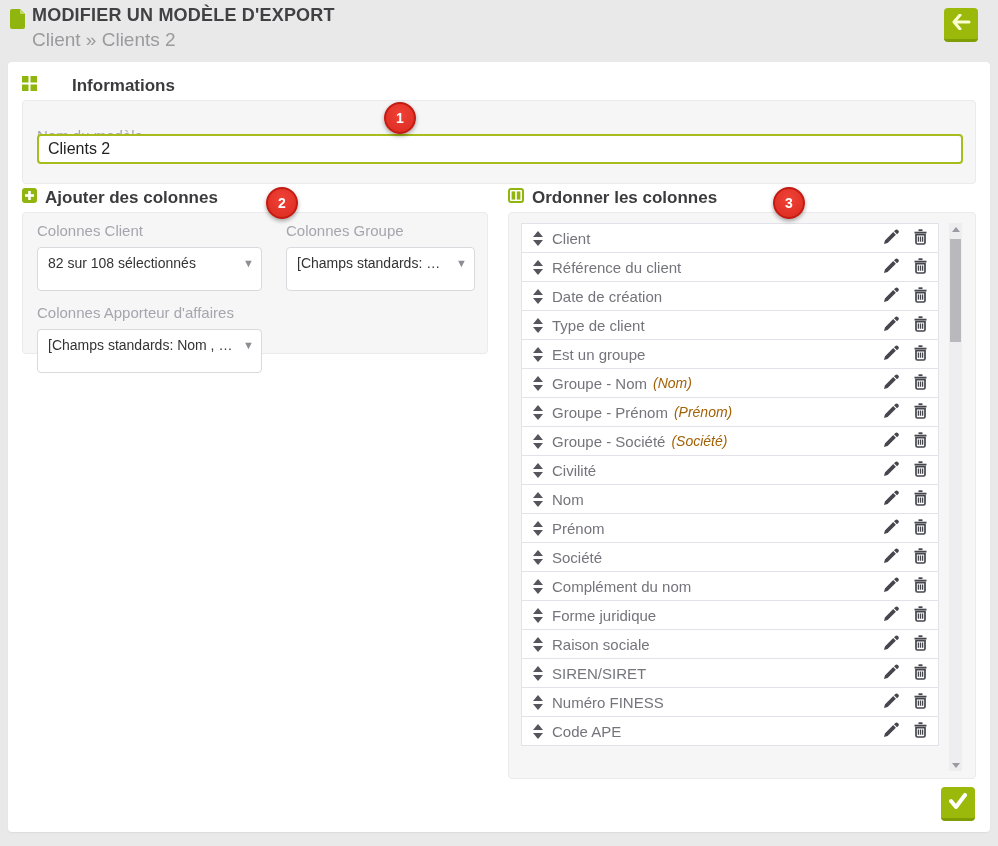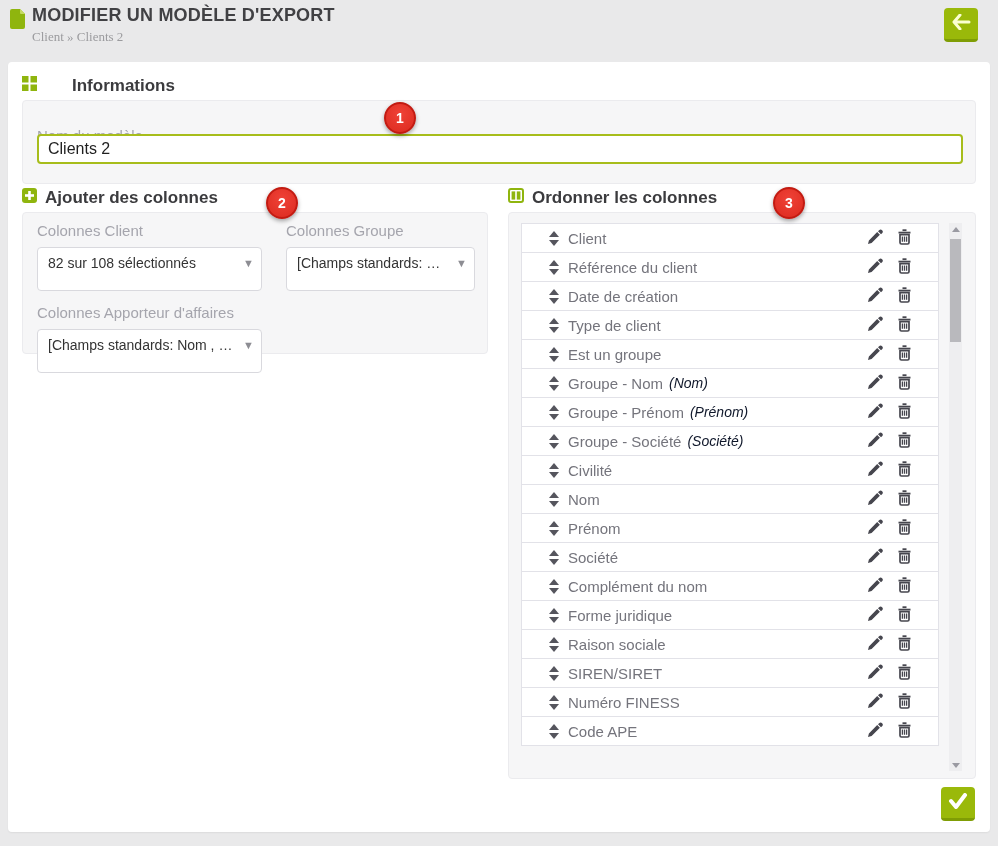--- a/index.html
+++ b/index.html
@@ -4,21 +4,21 @@
 <style>
   * { margin:0; padding:0; box-sizing:border-box; }
   html,body { background:#e9e9ea; }
   body { font-family:"Liberation Sans", sans-serif; }
   .page { position:relative; width:998px; height:846px; background:#e9e9ea; overflow:hidden; }
 
   
   .header { position:absolute; left:0; top:0; width:998px; height:62px; }
   .doc-icon { position:absolute; left:9px; top:8px; }
   .page-title { position:absolute; left:32px; top:5px; font-size:18px; font-weight:bold; color:#414144; letter-spacing:.2px; }
-  .breadcrumb { position:absolute; left:32px; top:29px; font-size:13px; color:#9b9b9e;font-family:Liberation Serif, serif; }
+  .breadcrumb { position:absolute; left:32px; top:29px; font-size:19px; color:#9b9b9e; }
   .back-btn { position:absolute; right:20px; top:8px; width:34px; height:34px; background:#9ab90a; border:none; border-bottom:3px solid #7f9d05; border-radius:4px; cursor:pointer; display:flex; align-items:center; justify-content:center; }
 
   
   .card { position:absolute; left:8px; top:62px; width:982px; height:770px; background:#ffffff; border-radius:4px; box-shadow:0 1px 2px rgba(0,0,0,.06); }
 
   .section-heading { display:flex; align-items:center; gap:8px; font-size:17px; font-weight:bold; color:#3b3b3e; }
   .panel { background:#f6f6f7; border:1px solid #ebebee; border-radius:4px; }
 
   
   .h-informations { position:absolute; left:14px; top:14px;gap:35px; }
@@ -32,24 +32,24 @@
   .fields-grid { display:grid; grid-template-columns:225px 189px; column-gap:24px; }
   .field .field-label { display:block; margin-bottom:8px; }
   .field { margin-bottom:13px; }
   .select { position:relative; height:44px; line-height:31px; background:#fff; border:1px solid #d9d9de; border-radius:4px; font-size:14px; color:#333; padding:0 24px 16px 10px; white-space:nowrap; overflow:hidden; text-overflow:ellipsis; cursor:pointer; }
   .select .caret { position:absolute; right:7px; top:0; line-height:31px; font-size:11px; color:#8d8d93; }
 
   
   .h-order { position:absolute; left:500px; top:126px; }
   .panel-order { position:absolute; left:500px; top:150px; width:468px; height:567px; }
   .order-list { position:absolute; left:12px; top:10px; width:418px; height:548px; overflow:hidden; }
-  .order-row { position:relative; height:30px; background:#fff; border:1px solid #e2e2e8; margin-top:-1px; display:flex; align-items:center; padding:0 26px; }
+  .order-row { position:relative; height:30px; background:#fff; border:1px solid #e2e2e8; margin-top:-1px; display:flex; align-items:center; padding:0 10px; }
   .order-row:first-child { margin-top:0; }
   .row-label { margin-left:8px; font-size:15px; color:#74747c; }
-  .row-note { margin-left:6px; font-size:14px; font-style:italic; color:#0f172a; }
+  .row-note { margin-left:6px; font-size:14px; font-style:italic; color:#a16207; }
   .row-actions { margin-left:auto; display:flex; align-items:center; gap:14px; }
   .icon-btn { background:none; border:none; padding:0; cursor:pointer; display:flex; align-items:center; }
   .sort-handle { cursor:grab; display:flex; align-items:center; }
 
   
   .v-scrollbar { position:absolute; left:440px; top:10px; width:13px; height:548px; background:#eeeef0; }
   .sb-up, .sb-down { position:absolute; left:0; width:13px; height:12px; display:flex; align-items:center; justify-content:center; cursor:pointer; }
   .sb-up { top:0; }
   .sb-down { bottom:0; }
   .tri-up { width:0; height:0; border-left:4px solid transparent; border-right:4px solid transparent; border-bottom:5px solid #9a9aa2; }

